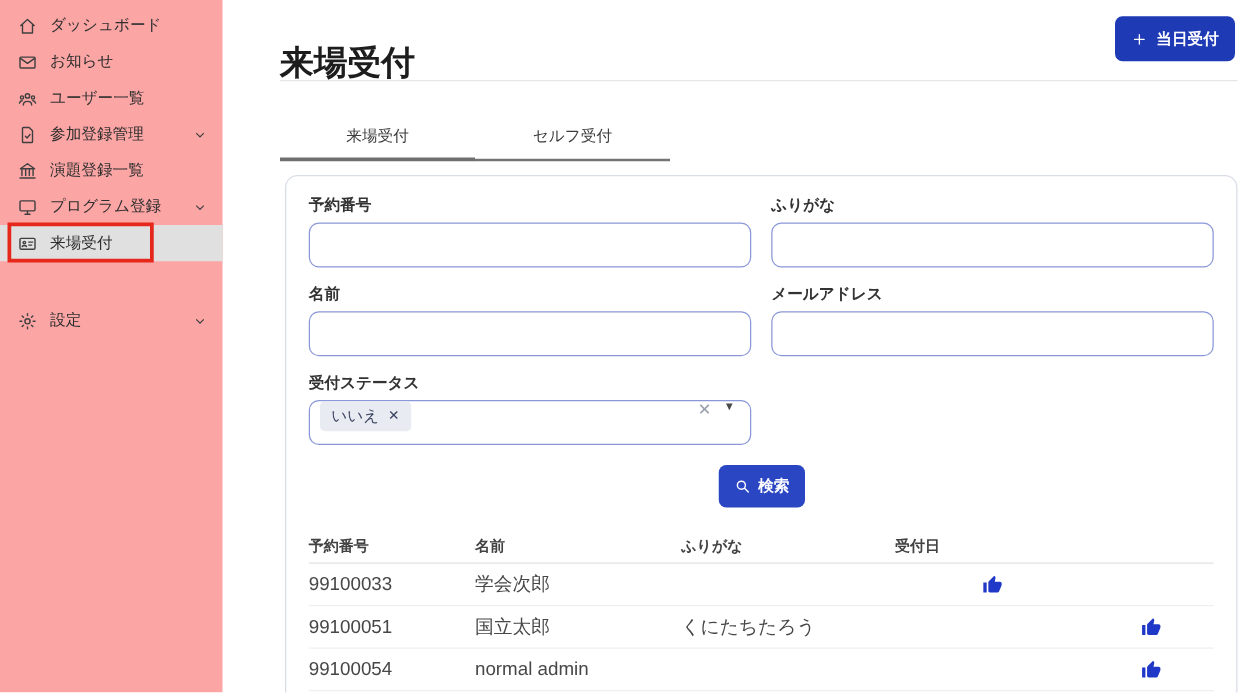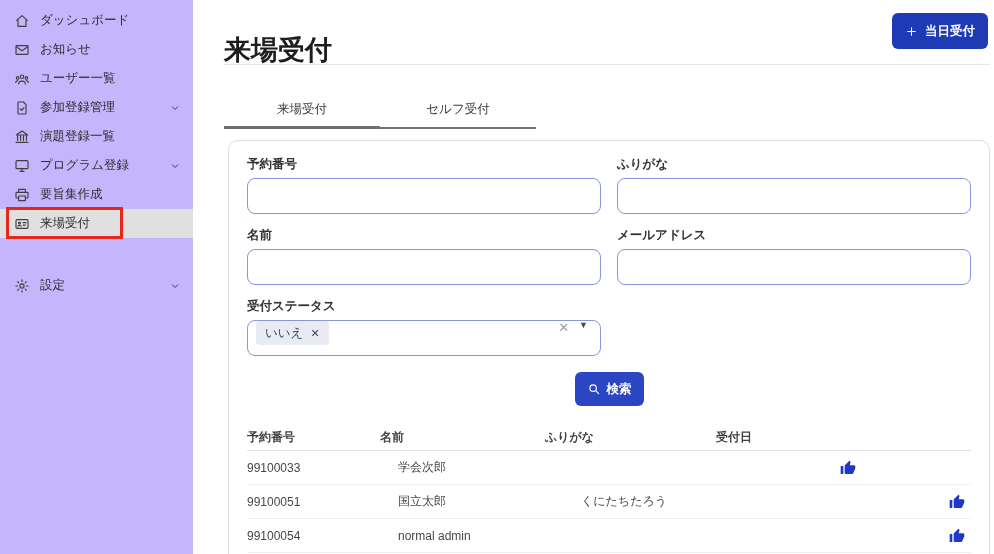--- a/index.html
+++ b/index.html
@@ -3,22 +3,22 @@
 <meta charset="utf-8">
 <style>
   * { box-sizing: border-box; }
   html,body { margin:0; padding:0; }
   body {
     width:994px; height:554px; overflow:hidden; position:relative;
     background:#fff; font-family:"Liberation Sans","DejaVu Sans",sans-serif;
     color:#2e2e2e;
   }
   
-  .sidebar { position:absolute; left:0; top:0; width:193px; height:554px;
-    background:#c4b5fd; padding-top:6px;text-align:center; }
+  .sidebar { position:absolute; left:0; top:0; width:178px; height:554px;
+    background:#fca5a5; padding-top:6px;text-align:center; }
   .side-item { position:relative; display:flex; align-items:center; height:29px;
     padding:0 12px 0 14px; gap:10px; font-size:12.5px; color:#2e2e2e; cursor:pointer; }
   .side-item.active { background:#e0e0e0; }
   .side-item .icn { width:16px; height:16px; display:flex; align-items:center; justify-content:center; flex:none; }
   .side-item .icn svg { width:16px; height:16px; stroke:#3f3f3f; fill:none; stroke-width:1.7; stroke-linecap:round; stroke-linejoin:round; }
   .side-item .chev { margin-left:auto; display:flex; }
   .side-item .chev svg { width:12px; height:12px; stroke:#3f3f3f; fill:none; stroke-width:2; }
   .annotation-box { position:absolute; left:6px; top:-2px; width:117px; height:32px;
     border:3px solid var(--annotation_red,#e5281b); pointer-events:none; }
   .settings-gap { margin-top:33px; }
@@ -52,21 +52,21 @@
   .select-caret { color:#4a4a4a; font-size:9px; cursor:pointer; line-height:1; padding-left:2px; }
   .search-row { display:flex; justify-content:center; margin-top:16px; }
   .search-btn { height:34px; min-width:68px; padding:0 12px; background:var(--search_blue,#2a46c3); color:#fff;
     border:none; border-radius:6px; font-size:12.5px; font-weight:bold;
     display:flex; align-items:center; gap:6px; cursor:pointer; font-family:inherit;text-align:center; }
   .search-btn svg { width:14px; height:14px; stroke:#fff; fill:none; stroke-width:2; stroke-linecap:round; }
   
   .result-table { margin-top:20px; }
   .t-head, .t-row { display:grid; grid-template-columns:133px 165px 171px 155px 1fr; align-items:center; }
   .t-head { height:25px; font-size:12px; font-weight:bold; color:#424242; border-bottom:1px solid #e2e2e2; padding-bottom:2px; }
-  .t-row { height:34px; font-size:12px; color:#474747; border-bottom:1px solid #efefef; cursor:pointer;gap:18px; }
+  .t-row { height:34px; font-size:15px; color:#474747; border-bottom:1px solid #efefef; cursor:pointer; }
   .t-cell-action { display:flex; justify-content:center; }
   .thumb-btn { background:none; border:none; padding:0; cursor:pointer; display:flex; }
   .thumb-btn svg { width:16px; height:16px; fill:var(--thumb_blue,#2038c8); }
 </style>
 </head>
 <body>
 
 <nav class="sidebar">
 
   <div class="side-item">
@@ -133,28 +133,20 @@
         </svg>
       </span>
     <span>プログラム登録</span>
     <span class="chev">
       <svg viewBox="0 0 24 24">
           <path d="M6 9l6 6 6-6"></path>
         </svg>
       </span>
   </div>
 
-  <div class="side-item">
-    <span class="icn">
-      <svg viewBox="0 0 24 24">
-          <path d="M7 8V3.5h10V8M7 16.5H4a1 1 0 0 1-1-1V9a1 1 0 0 1 1-1h16a1 1 0 0 1 1 1v6.5a1 1 0 0 1-1 1h-3M7 13.5h10v7H7z"></path>
-        </svg>
-      </span>
-    <span>要旨集作成</span>
-  </div>
 
   <div class="side-item active">
     <span class="icn">
       <svg viewBox="0 0 24 24">
           <rect x="3" y="5.5" width="18" height="13" rx="1.5"></rect>
           <circle cx="8.2" cy="10.6" r="1.5"></circle>
           <path d="M5.7 15.3c.5-1.5 4.5-1.5 5 0M13.5 10h4.7M13.5 13.6h3.6"></path>
         </svg>
       </span>
     <span>来場受付</span>

